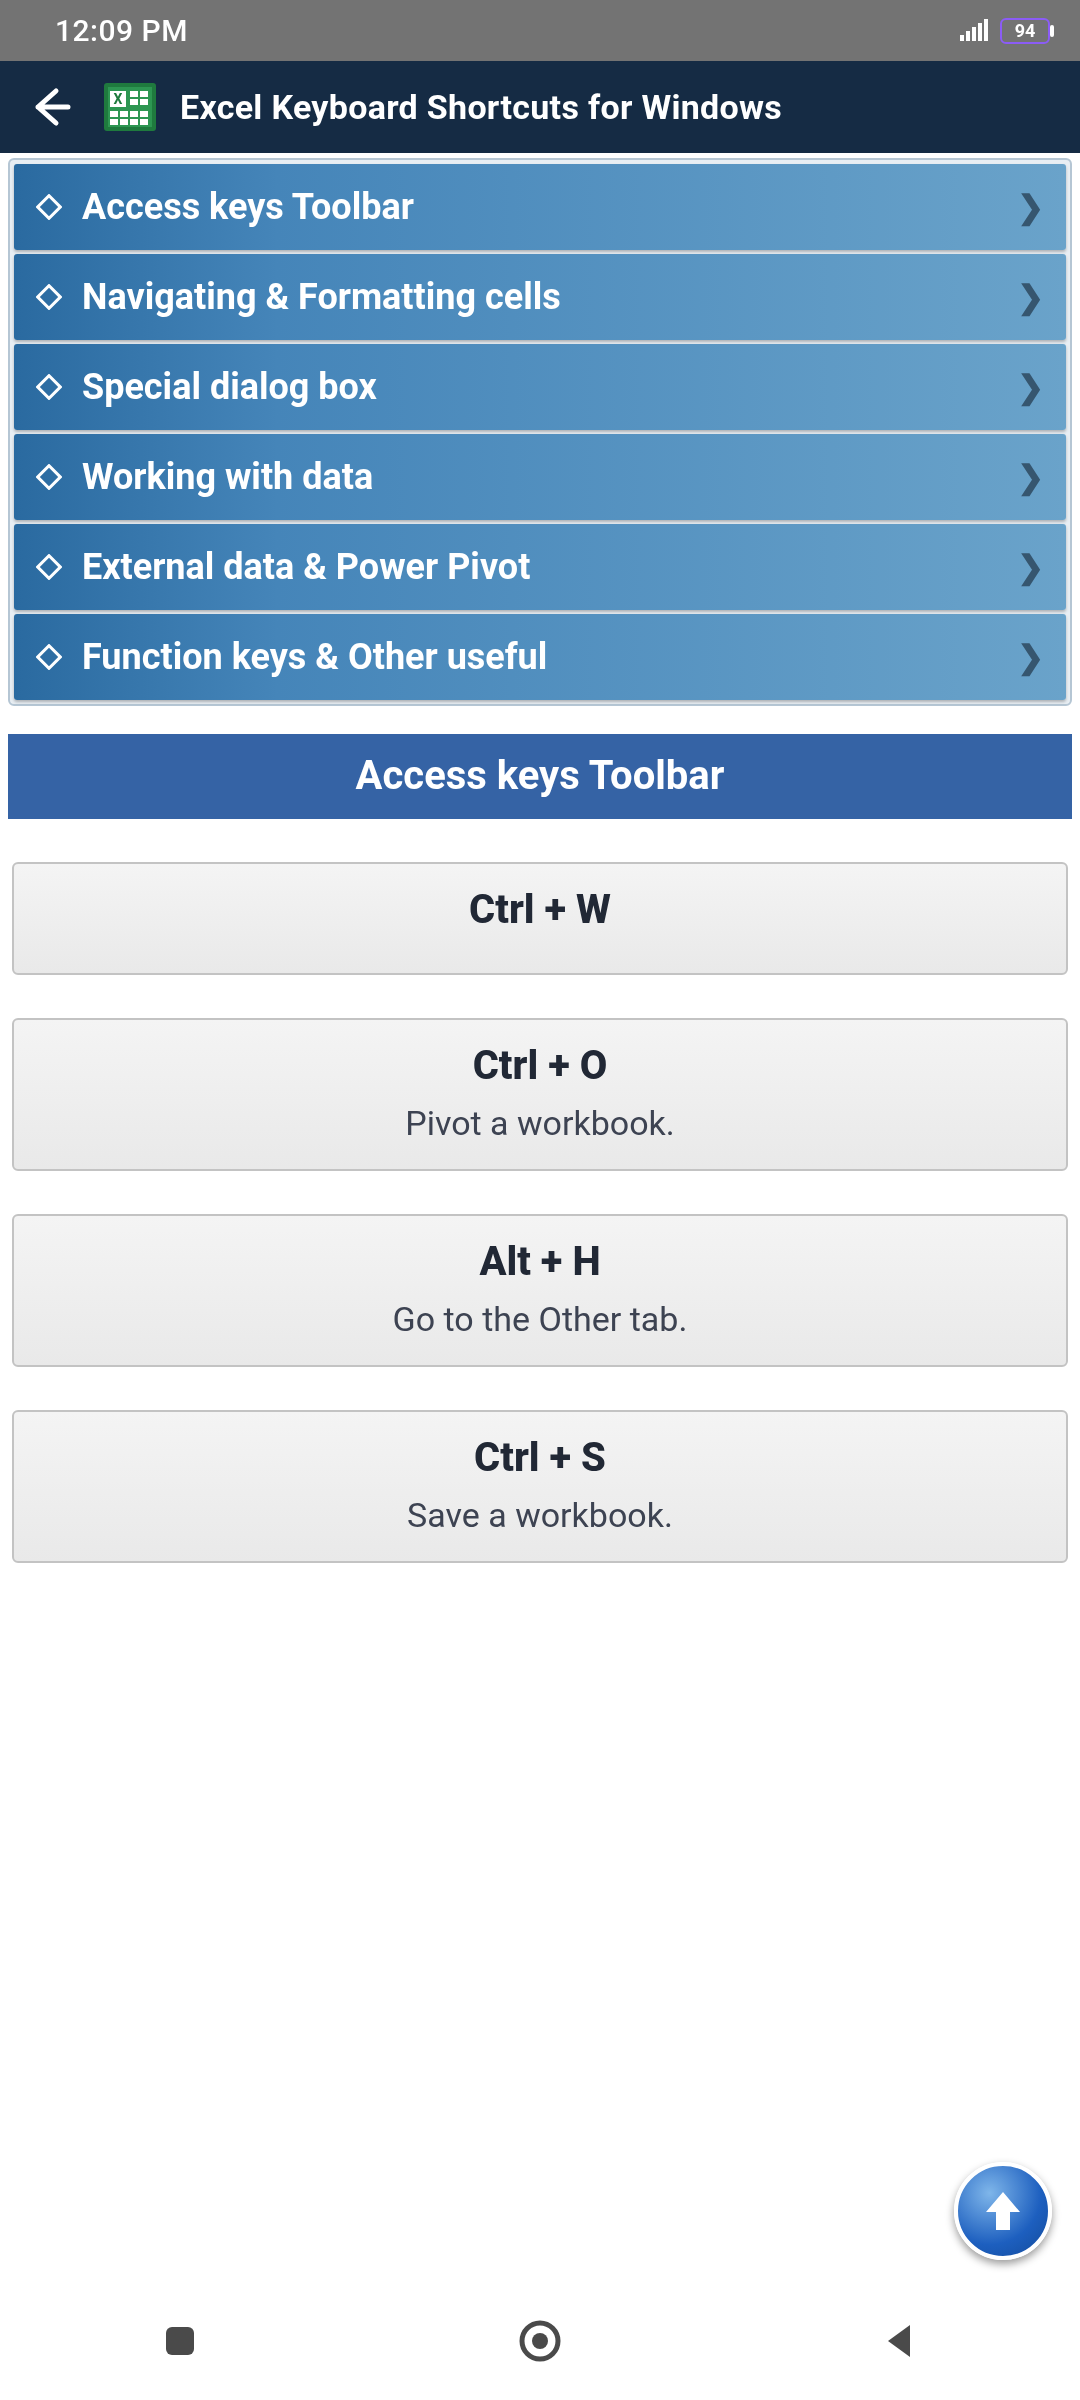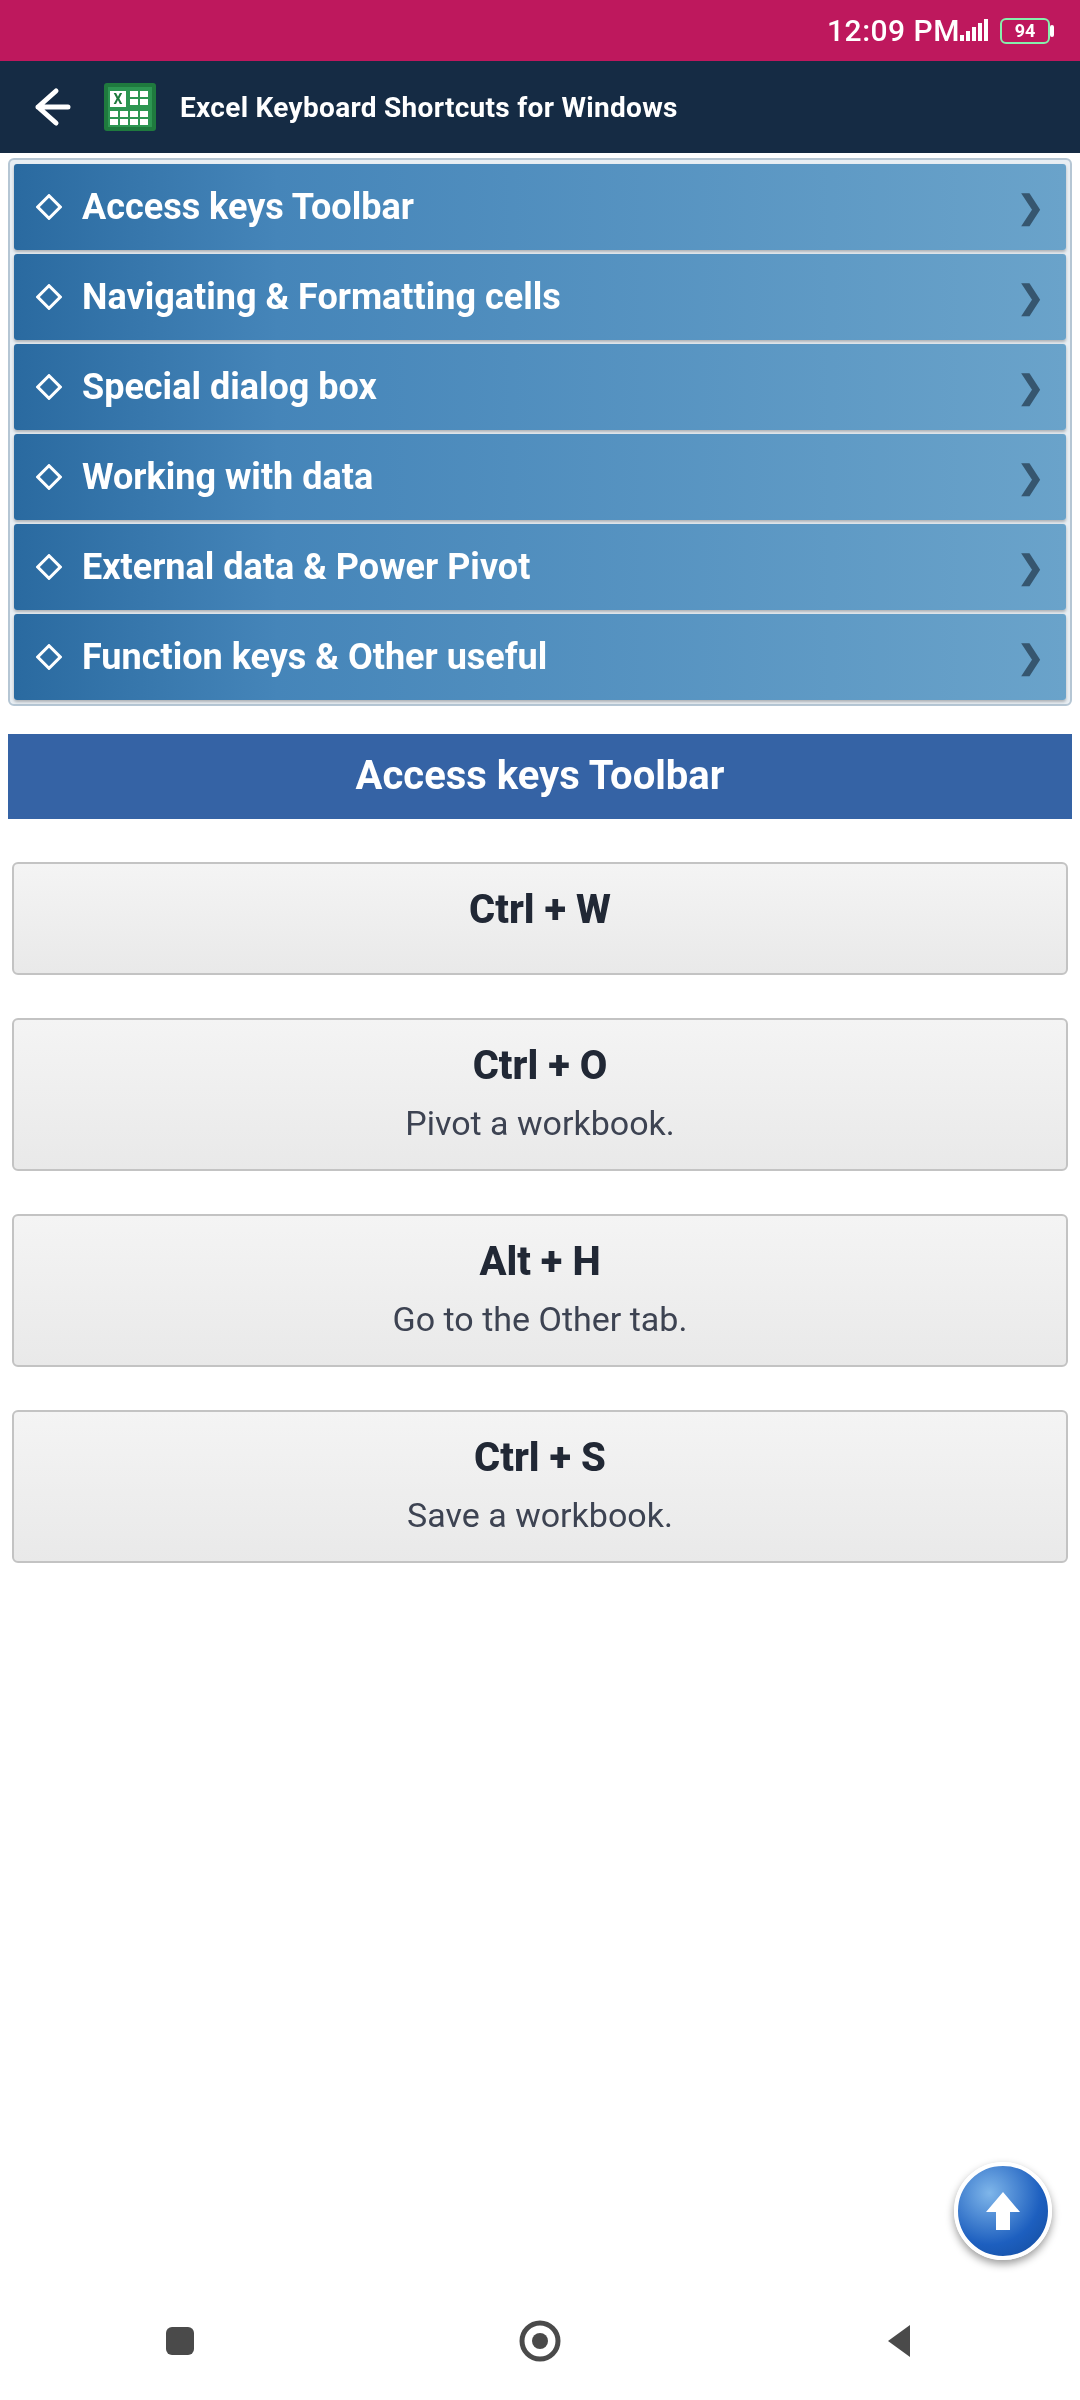--- a/index.html
+++ b/index.html
@@ -1,30 +1,30 @@
 <!DOCTYPE html>
 <html><head>
 <meta charset="utf-8">
 <style>
   * { margin: 0; padding: 0; box-sizing: border-box; }
   html, body { width: 1080px; height: 2400px; overflow: hidden; font-family: Roboto, -apple-system, Helvetica, Arial, sans-serif; background: #fff; }
 
   
-  .statusbar { background: #be185d; height: 61px; display: flex; align-items: center; justify-content: flex-end; padding: 0 30px; color: #fff; }
+  .statusbar { background: #737373; height: 61px; display: flex; align-items: center; justify-content: space-between; padding: 0 30px; color: #fff; }
   .status-time { font-size: 30px; font-weight: 500; letter-spacing: 0.5px; margin-left: 25px; }
   .status-right { display: flex; align-items: center; gap: 10px; }
   .battery-wrap { display: flex; align-items: center; }
-  .battery { width: 50px; height: 26px; border: 2px solid #86efac; border-radius: 6px; display: flex; align-items: center; justify-content: center; font-size: 18px; font-weight: 700; position: relative; }
+  .battery { width: 50px; height: 26px; border: 2px solid #8b5cf6; border-radius: 6px; display: flex; align-items: center; justify-content: center; font-size: 18px; font-weight: 700; position: relative; }
   .battery::after { content: ""; position: absolute; right: -6px; top: 50%; transform: translateY(-50%); width: 4px; height: 12px; background: #fff; border-radius: 2px; }
 
   
   .appbar { background: #152b44; height: 92px; display: flex; align-items: center; padding: 0 20px; gap: 20px; }
   .back-arrow { width: 60px; height: 60px; display: flex; align-items: center; justify-content: center; }
   .appicon { width: 60px; height: 60px; display: flex; align-items: center; justify-content: center; }
-  .appbar-title { color: #fff; font-size: 28px; font-weight: 700; letter-spacing: 0.3px; }
+  .appbar-title { color: #fff; font-size: 34px; font-weight: 700; letter-spacing: 0.3px; }
 
   
   .cat-container { margin: 5px 8px 0 8px; border: 2px solid #b5c6d4; border-radius: 6px; padding: 4px; background: #e8eef3; }
   .cat-item { height: 86px; margin-bottom: 4px; border-radius: 3px; background: linear-gradient(to right, #2a6aa0 0%, #4585b9 25%, #6aa3ca 100%); display: flex; align-items: center; padding: 0 22px; box-shadow: 0 2px 3px rgba(0,0,0,0.25); position: relative; }
   .cat-item:last-child { margin-bottom: 0; }
   .cat-diamond { width: 26px; height: 26px; display: flex; align-items: center; justify-content: center; margin-right: 20px; flex-shrink: 0; }
   .cat-label { color: #fff; font-size: 36px; font-weight: 700; flex: 1; }
   .cat-chevron { color: #36566f; font-size: 32px; font-weight: 700; }
 
   

